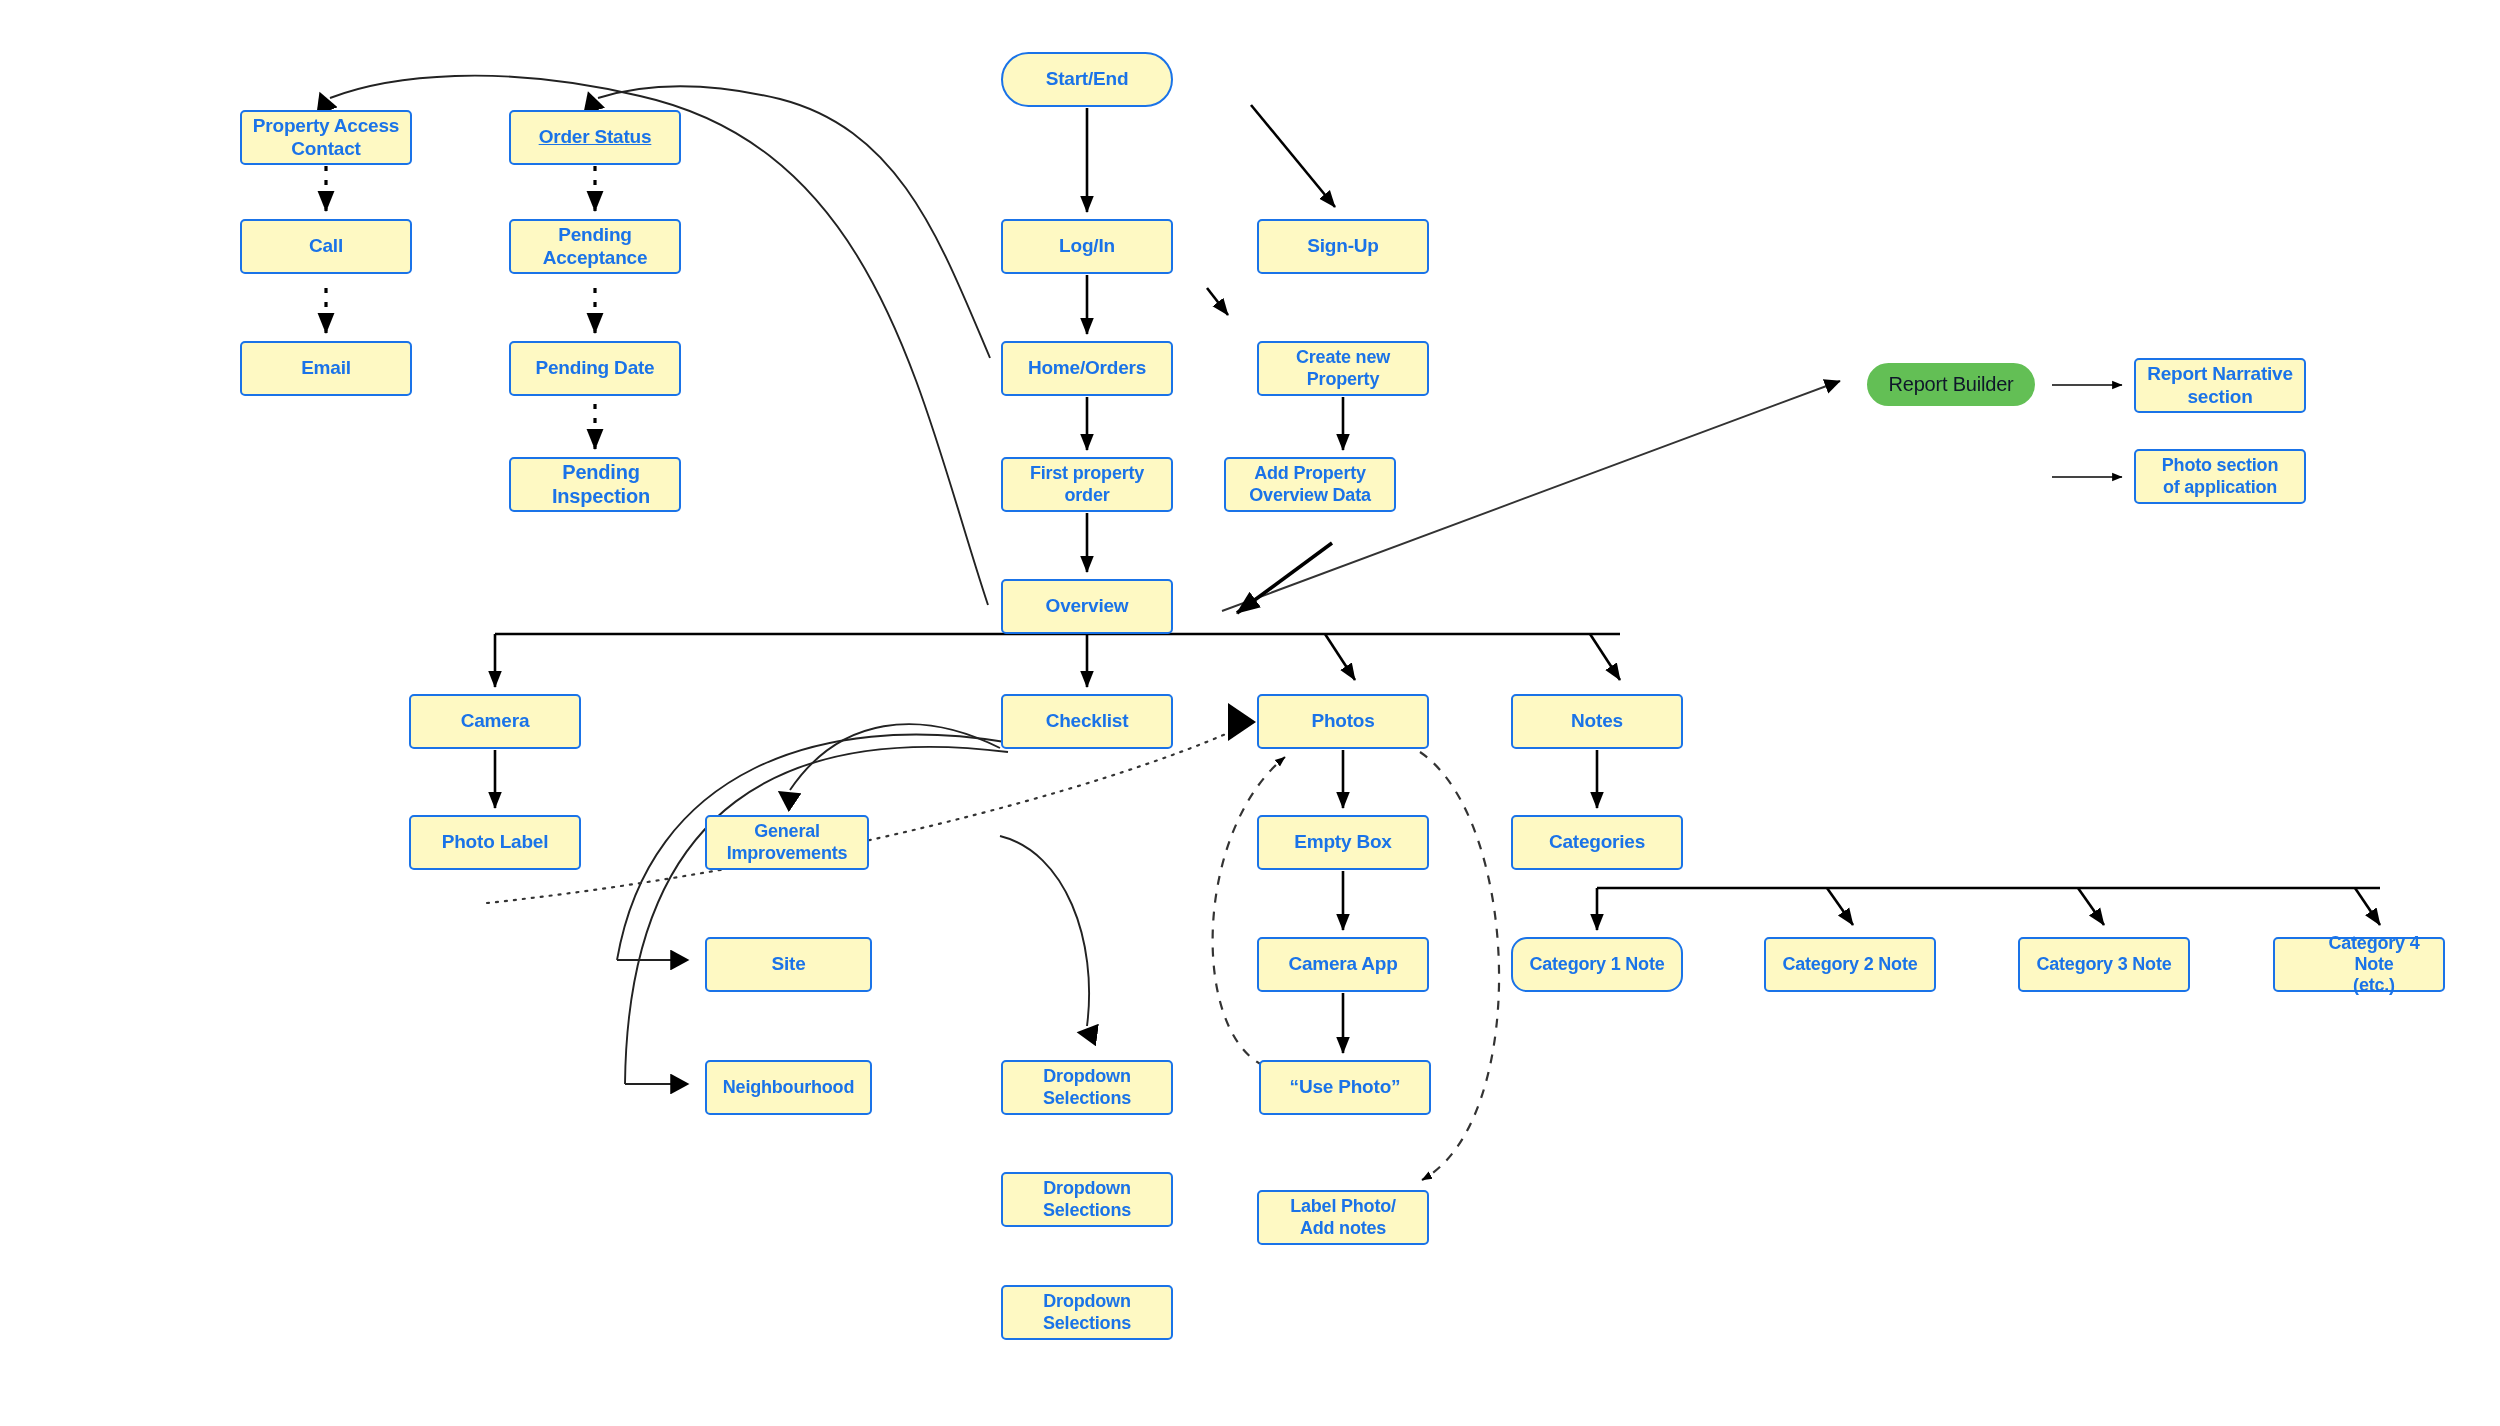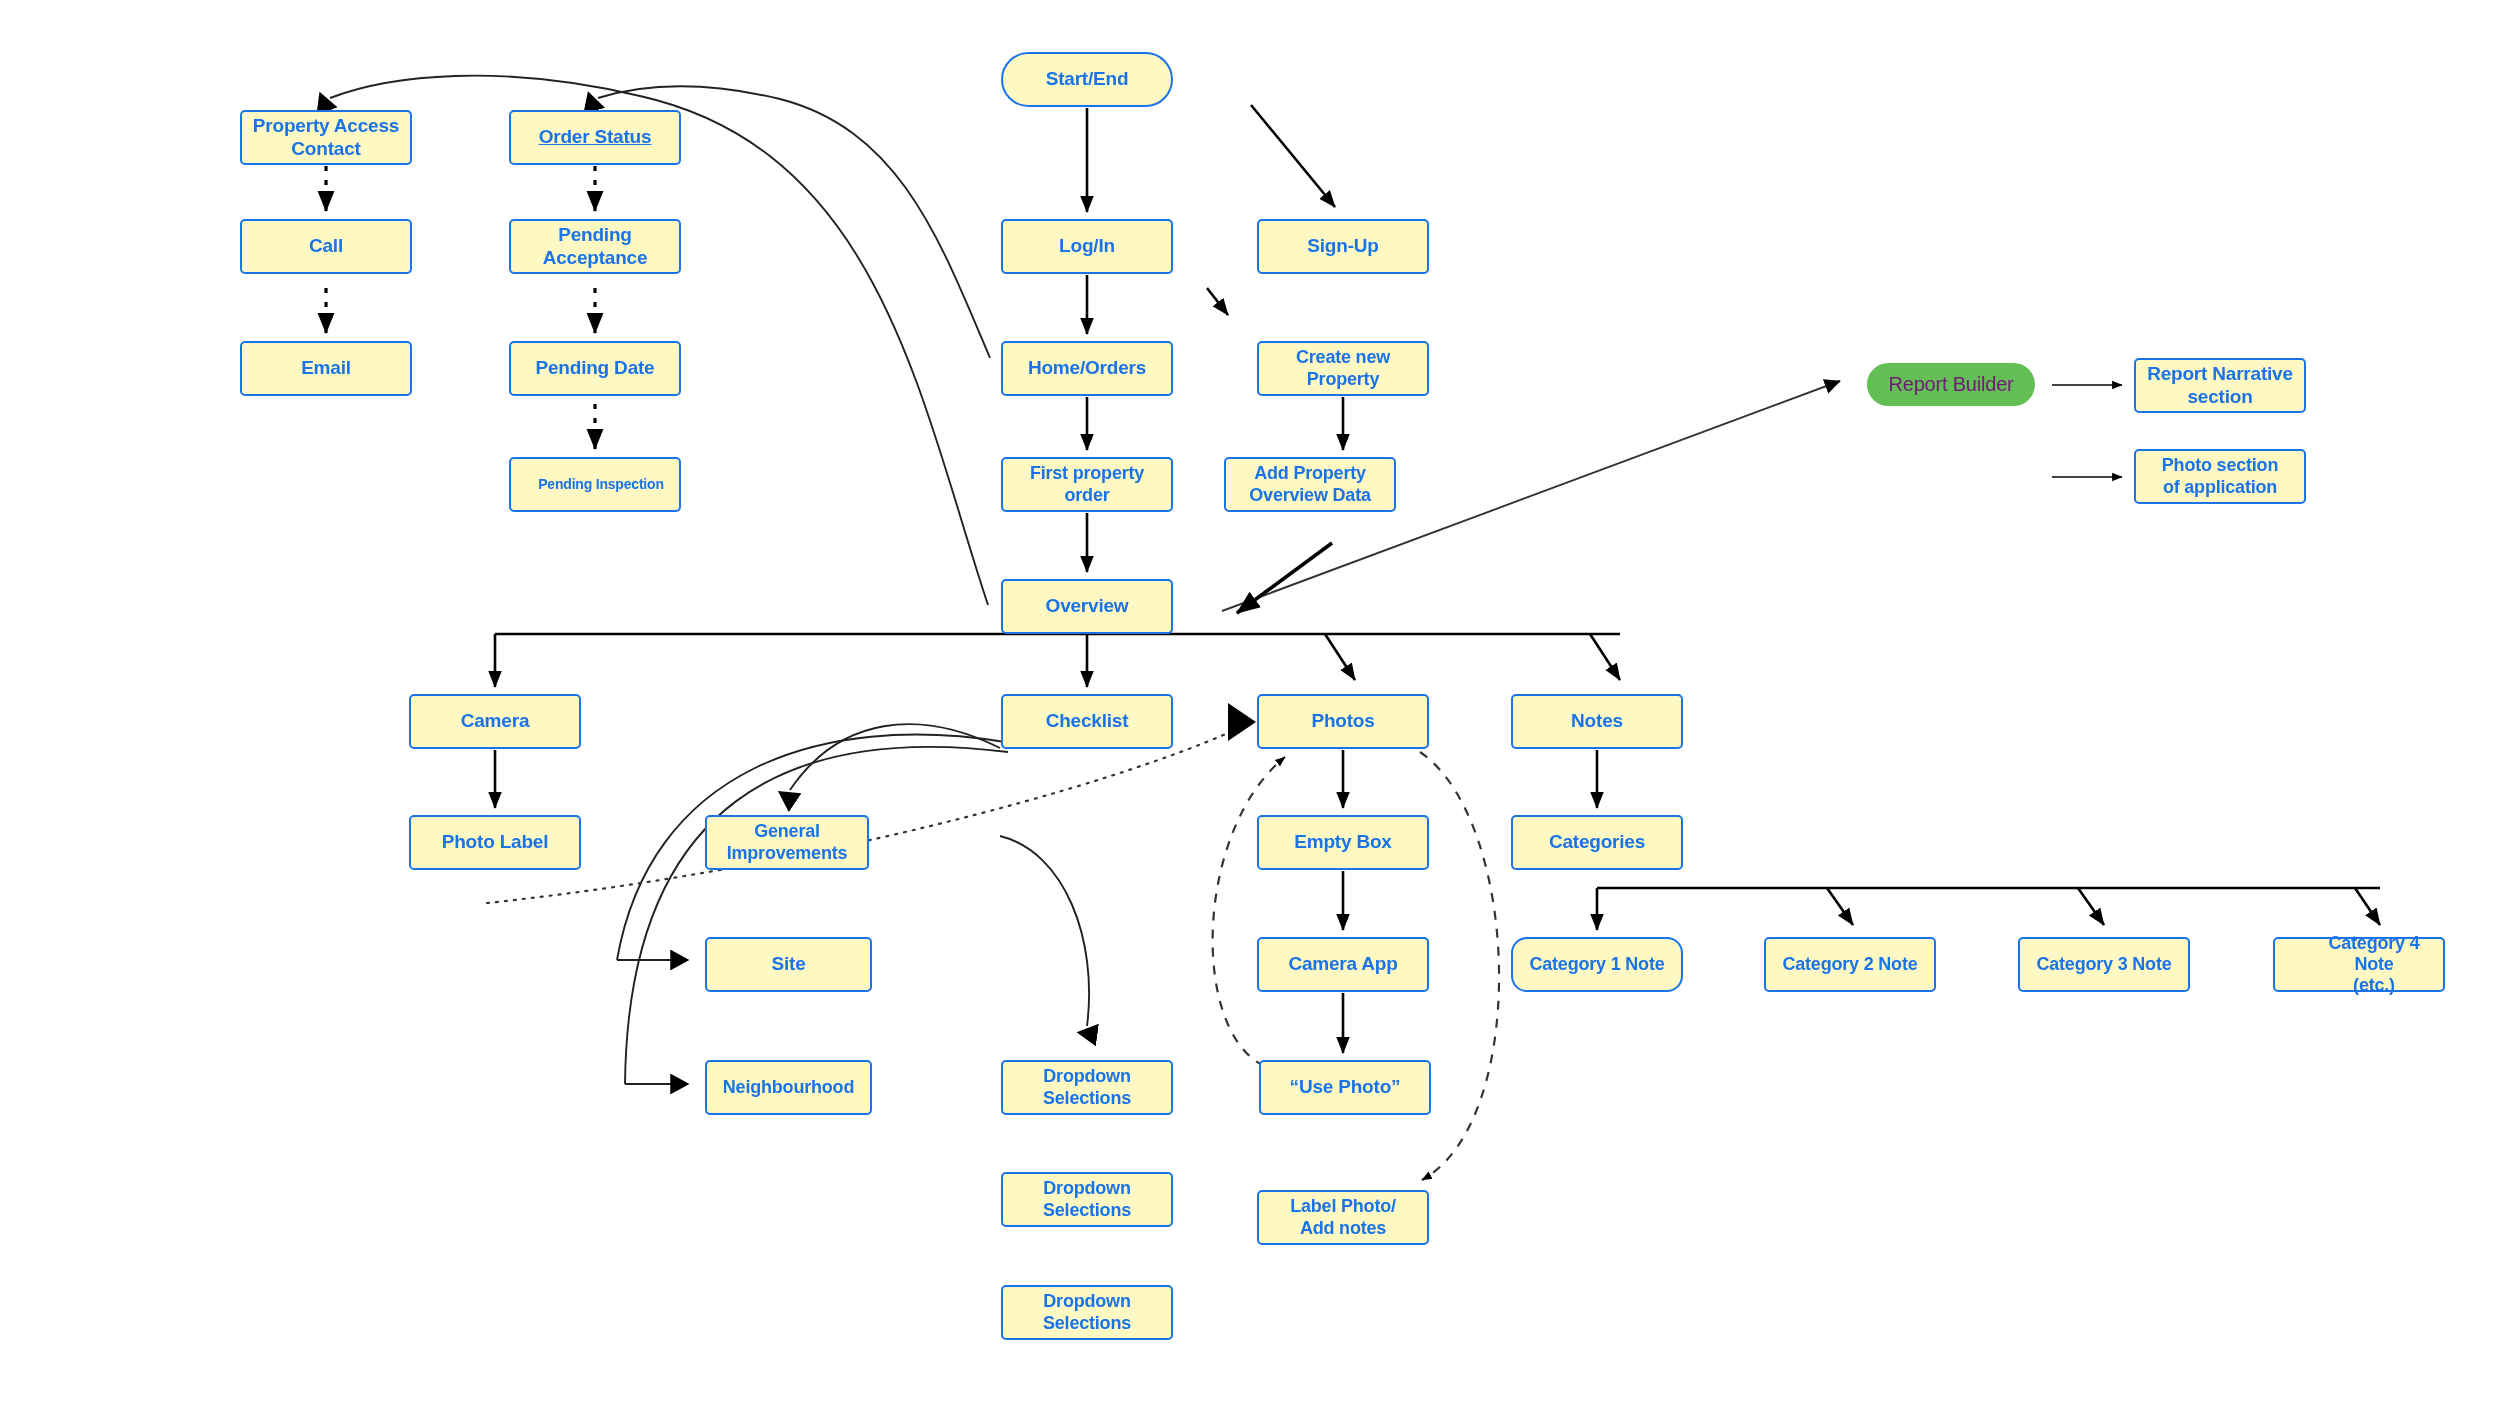--- a/index.html
+++ b/index.html
@@ -42,21 +42,21 @@
     letter-spacing: -0.2px;
     padding: 2px 4px;
   }
   .node.terminal {
     border-radius: 34px;
   }
   .node.green {
     background: #63bf55;
     border: 2px solid #63bf55;
     border-radius: 34px;
-    color: #701a75;
+    color: #0f172a;
     font-weight: normal;
     font-size: 20px;
   }
   .node .lbl {
     white-space: pre-line;
     display: block;
     width: 100%;
   }
 </style>
 </head>
@@ -208,21 +208,21 @@
   <div class="node" style="left:1257px;top:341px;width:172px;height:55px;font-size:18px;">
     <span class="lbl">Create new Property</span>
   </div>
   <div class="node green" style="left:1867px;top:363px;width:168px;height:43px;">
     <span class="lbl">Report Builder</span>
   </div>
   <div class="node" style="left:2134px;top:358px;width:172px;height:55px;">
     <span class="lbl">Report Narrative
 section</span>
   </div>
-  <div class="node" style="left:509px;top:457px;width:172px;height:55px;font-size:14px;padding-left:16px;">
+  <div class="node" style="left:509px;top:457px;width:172px;height:55px;font-size:20px;padding-left:16px;">
     <span class="lbl">Pending Inspection</span>
   </div>
   <div class="node" style="left:1001px;top:457px;width:172px;height:55px;font-size:18px;">
     <span class="lbl">First property order</span>
   </div>
   <div class="node" style="left:1224px;top:457px;width:172px;height:55px;font-size:18px;">
     <span class="lbl">Add Property
 Overview Data</span>
   </div>
   <div class="node" style="left:2134px;top:449px;width:172px;height:55px;font-size:18px;">

